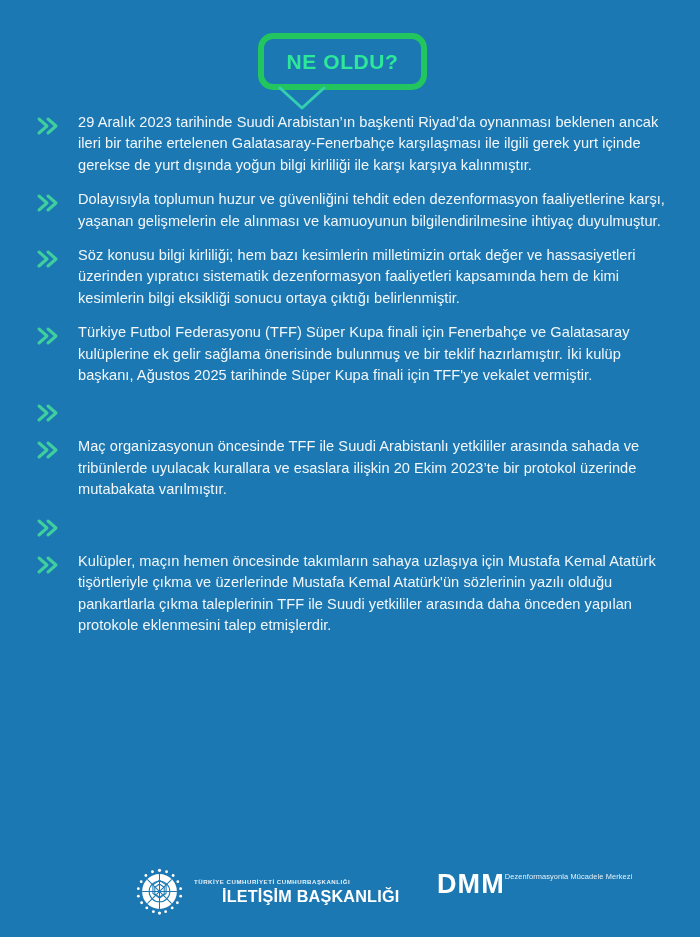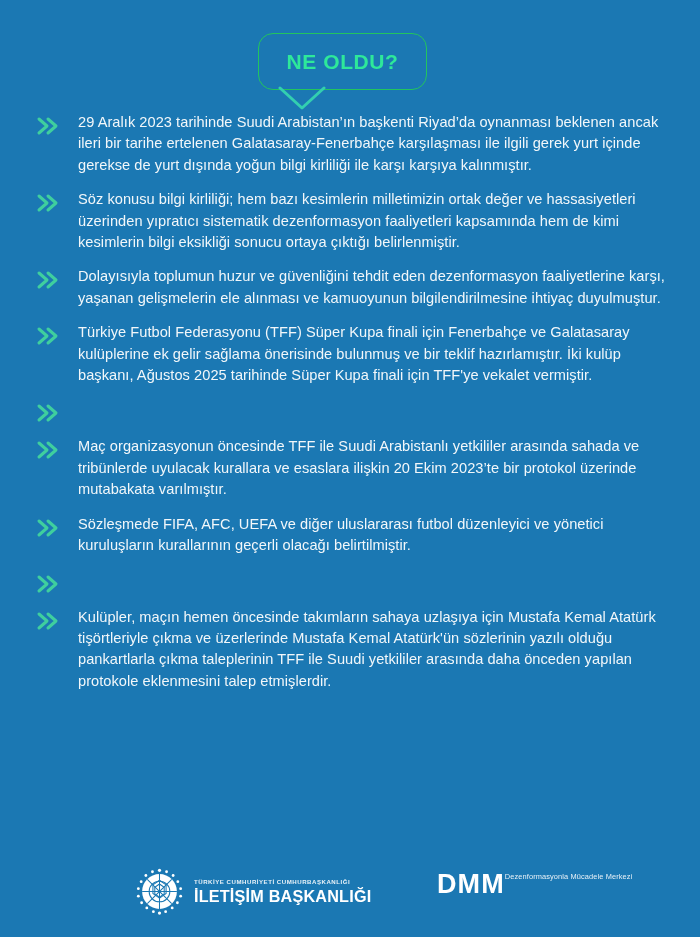--- a/index.html
+++ b/index.html
@@ -20,21 +20,21 @@
     position: relative;
     height: 112px;
   }
   .bubble {
     position: absolute;
     left: 258px;
     top: 33px;
     width: 169px;
     height: 57px;
     box-sizing: border-box;
-    border: 1px solid #22c55e;
+    border: 6px solid #22c55e;
     border-radius: 15px;
     display: flex;
     align-items: center;
     justify-content: center;
   }
   .bubble-title {
     color: #2ee89a;
     font-size: 21px;
     font-weight: bold;
     letter-spacing: 0.6px;
@@ -110,20 +110,21 @@
     letter-spacing: 0.52px;
     margin-bottom: 2px;
     white-space: nowrap;
   }
   .presidency-main {
     color: #ffffff;
     font-size: 16.2px;
     font-weight: bold;
     letter-spacing: 0.2px;
     white-space: nowrap;
+    margin-left: 28px;
   }
   .footer-right {
     position: absolute;
     left: 437px;
     top: 19px;
     display: flex;
     flex-direction: row;
   }
   .dmm-mark {
     color: #ffffff;
@@ -164,40 +165,40 @@
     <span class="bullet-text">29 Aralık 2023 tarihinde Suudi Arabistan’ın başkenti Riyad’da oynanması beklenen ancak ileri bir tarihe ertelenen Galatasaray-Fenerbahçe karşılaşması ile ilgili gerek yurt içinde gerekse de yurt dışında yoğun bilgi kirliliği ile karşı karşıya kalınmıştır.</span>
   </div>
 
   <div class="bullet-row">
     <span class="bullet-marker">
       <svg width="24" height="20" viewBox="0 0 24 20">
           <path d="M3 3 L11 10 L3 17" fill="none" stroke="#3fcf9e" stroke-width="3" stroke-linecap="round" stroke-linejoin="round"></path>
           <path d="M12 3 L20 10 L12 17" fill="none" stroke="#3fcf9e" stroke-width="3" stroke-linecap="round" stroke-linejoin="round"></path>
         </svg>
     </span>
+    <span class="bullet-text">Dolayısıyla toplumun huzur ve güvenliğini tehdit eden dezenformasyon faaliyetlerine karşı, yaşanan gelişmelerin ele alınması ve kamuoyunun bilgilendirilmesine ihtiyaç duyulmuştur.</span>
+  </div>
+
+  <div class="bullet-row">
+    <span class="bullet-marker">
+      <svg width="24" height="20" viewBox="0 0 24 20">
+          <path d="M3 3 L11 10 L3 17" fill="none" stroke="#3fcf9e" stroke-width="3" stroke-linecap="round" stroke-linejoin="round"></path>
+          <path d="M12 3 L20 10 L12 17" fill="none" stroke="#3fcf9e" stroke-width="3" stroke-linecap="round" stroke-linejoin="round"></path>
+        </svg>
+    </span>
     <span class="bullet-text">Söz konusu bilgi kirliliği; hem bazı kesimlerin milletimizin ortak değer ve hassasiyetleri üzerinden yıpratıcı sistematik dezenformasyon faaliyetleri kapsamında hem de kimi kesimlerin bilgi eksikliği sonucu ortaya çıktığı belirlenmiştir.</span>
   </div>
 
   <div class="bullet-row">
     <span class="bullet-marker">
       <svg width="24" height="20" viewBox="0 0 24 20">
           <path d="M3 3 L11 10 L3 17" fill="none" stroke="#3fcf9e" stroke-width="3" stroke-linecap="round" stroke-linejoin="round"></path>
           <path d="M12 3 L20 10 L12 17" fill="none" stroke="#3fcf9e" stroke-width="3" stroke-linecap="round" stroke-linejoin="round"></path>
         </svg>
     </span>
-    <span class="bullet-text">Dolayısıyla toplumun huzur ve güvenliğini tehdit eden dezenformasyon faaliyetlerine karşı, yaşanan gelişmelerin ele alınması ve kamuoyunun bilgilendirilmesine ihtiyaç duyulmuştur.</span>
-  </div>
-
-  <div class="bullet-row">
-    <span class="bullet-marker">
-      <svg width="24" height="20" viewBox="0 0 24 20">
-          <path d="M3 3 L11 10 L3 17" fill="none" stroke="#3fcf9e" stroke-width="3" stroke-linecap="round" stroke-linejoin="round"></path>
-          <path d="M12 3 L20 10 L12 17" fill="none" stroke="#3fcf9e" stroke-width="3" stroke-linecap="round" stroke-linejoin="round"></path>
-        </svg>
-    </span>
     <span class="bullet-text">Türkiye Futbol Federasyonu (TFF) Süper Kupa finali için Fenerbahçe ve Galatasaray kulüplerine ek gelir sağlama önerisinde bulunmuş ve bir teklif hazırlamıştır. İki kulüp başkanı, Ağustos 2025 tarihinde Süper Kupa finali için TFF'ye vekalet vermiştir.</span>
   </div>
 
   <div class="bullet-row">
     <span class="bullet-marker">
       <svg width="24" height="20" viewBox="0 0 24 20">
           <path d="M3 3 L11 10 L3 17" fill="none" stroke="#3fcf9e" stroke-width="3" stroke-linecap="round" stroke-linejoin="round"></path>
           <path d="M12 3 L20 10 L12 17" fill="none" stroke="#3fcf9e" stroke-width="3" stroke-linecap="round" stroke-linejoin="round"></path>
         </svg>
     </span>
@@ -207,29 +208,20 @@
   <div class="bullet-row">
     <span class="bullet-marker">
       <svg width="24" height="20" viewBox="0 0 24 20">
           <path d="M3 3 L11 10 L3 17" fill="none" stroke="#3fcf9e" stroke-width="3" stroke-linecap="round" stroke-linejoin="round"></path>
           <path d="M12 3 L20 10 L12 17" fill="none" stroke="#3fcf9e" stroke-width="3" stroke-linecap="round" stroke-linejoin="round"></path>
         </svg>
     </span>
     <span class="bullet-text">Maç organizasyonun öncesinde TFF ile Suudi Arabistanlı yetkililer arasında sahada ve tribünlerde uyulacak kurallara ve esaslara ilişkin 20 Ekim 2023’te bir protokol üzerinde mutabakata varılmıştır.</span>
   </div>
 
-  <div class="bullet-row">
-    <span class="bullet-marker">
-      <svg width="24" height="20" viewBox="0 0 24 20">
-          <path d="M3 3 L11 10 L3 17" fill="none" stroke="#3fcf9e" stroke-width="3" stroke-linecap="round" stroke-linejoin="round"></path>
-          <path d="M12 3 L20 10 L12 17" fill="none" stroke="#3fcf9e" stroke-width="3" stroke-linecap="round" stroke-linejoin="round"></path>
-        </svg>
-    </span>
-    <span class="bullet-text">Sözleşmede FIFA, AFC, UEFA ve diğer uluslararası futbol düzenleyici ve yönetici kuruluşların kurallarının geçerli olacağı belirtilmiştir.</span>
-  </div>
 
   <div class="bullet-row">
     <span class="bullet-marker">
       <svg width="24" height="20" viewBox="0 0 24 20">
           <path d="M3 3 L11 10 L3 17" fill="none" stroke="#3fcf9e" stroke-width="3" stroke-linecap="round" stroke-linejoin="round"></path>
           <path d="M12 3 L20 10 L12 17" fill="none" stroke="#3fcf9e" stroke-width="3" stroke-linecap="round" stroke-linejoin="round"></path>
         </svg>
     </span>
   </div>
 

